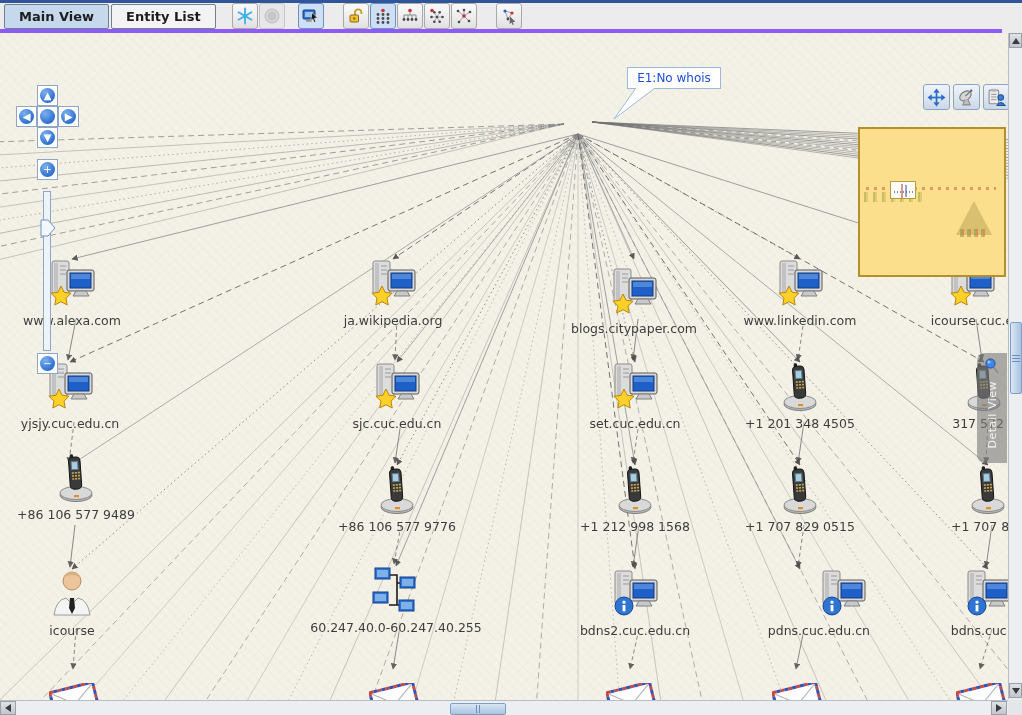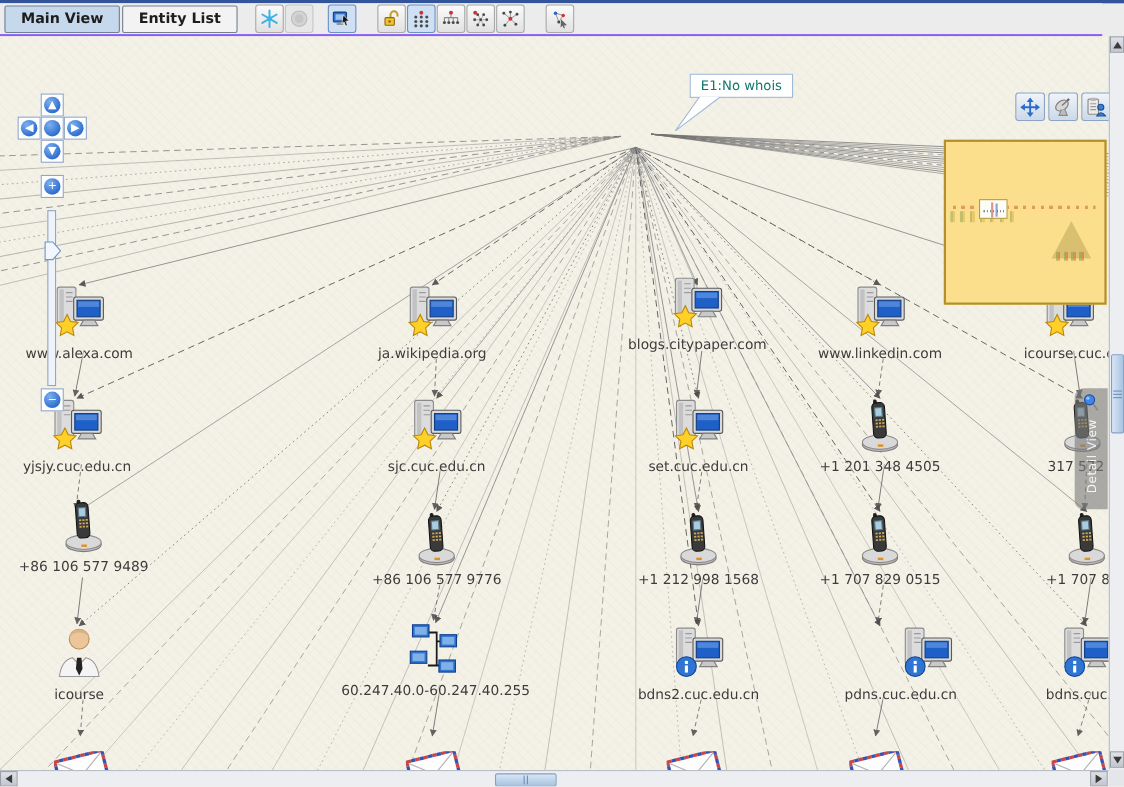--- a/index.html
+++ b/index.html
@@ -6,21 +6,21 @@
   html,body { width:1022px; height:715px; overflow:hidden; }
   body { font-family:"DejaVu Sans", "Liberation Sans", sans-serif; background:#ececec; position:relative; }
 
   #app { position:absolute; inset:0; width:1022px; height:715px; }
 
   
   .window-top-edge { position:absolute; left:0; top:0; width:1022px; height:3px; background:#32549a; }
 
   
   .toolbar { position:absolute; left:0; top:3px; width:1002px; height:30px; background:#ececec;
-             border-bottom:2px solid #8b5cf6; display:flex; align-items:center; padding-left:4px; }
+             border-bottom:4px solid #8b5cf6; display:flex; align-items:center; padding-left:4px; }
   .tab { height:25px; min-width:104px; padding:0 14px; margin-right:2px; display:flex; align-items:center; justify-content:center;
          border:1px solid #75808f; border-radius:2px; background:#f3f3f3; font-size:13px; font-weight:bold; color:#1d1d1d; cursor:default; }
   .tab.active { background:#c6d8ec; border-color:#6f7f95; }
   .tbtn { width:26px; height:26px; margin-right:1px; border:1px solid #a9a9a9; border-radius:3px;
           background:linear-gradient(#fbfbfb,#e1e1e1); display:flex; align-items:center; justify-content:center; }
   .tbtn.selected { background:#cfe0f4; border-color:#6a90c4; }
   .tbtn.disabled { background:#e7e7e7; border-color:#c6c6c6; }
   .sp14 { width:14px; } .sp18 { width:18px; } .sp12 { width:12px; }
 
   
@@ -34,21 +34,21 @@
   
   .node { position:absolute; width:140px; display:flex; flex-direction:column; align-items:center; }
   .node-icon { height:52px; display:flex; align-items:flex-end; justify-content:center; }
   .node-label { font-size:12.5px; color:#3c3c3c; white-space:nowrap; margin-top:2px;
                 text-shadow:0 0 3px #f4f2e7, 0 0 3px #f4f2e7; }
   .hub .node-label { margin-top:0; }
 
   
   .tooltip-box { position:absolute; left:627px; top:34px; width:94px; height:22px; background:#fff;
                  border:1px solid #9db9d8; display:flex; align-items:center; justify-content:center;
-                 font-size:12px; color:#0f766e; z-index:30; }
+                 font-size:12px; color:#1d4ed8; z-index:30; }
   .tooltip-tail { position:absolute; left:590px; top:55px; z-index:31; }
 
   
   .navpad { position:absolute; z-index:25; }
   .navcell { position:absolute; width:21px; height:21px; background:#fff; border:1px solid #8fa6c6;
              display:flex; align-items:center; justify-content:center; }
   .navdot  { width:15px; height:15px; border-radius:50%; background:radial-gradient(circle at 35% 30%, #7db0ef, #2f6fd0 70%);
              display:flex; align-items:center; justify-content:center; color:#fff; font-size:10px; line-height:1; }
   .slider-track { position:absolute; left:43px; top:158px; width:8px; height:160px; background:#eef3fa;
                   border:1px solid #8fa6c6; z-index:25; }
@@ -343,21 +343,21 @@
               <line x1="15" y1="15" x2="21" y2="15" stroke="#9a9a9a"></line>
               <rect x="22" y="11" width="27" height="21" rx="2" fill="#d9d9d9" stroke="#5a5a5a"></rect>
               <rect x="25" y="14" width="21" height="15" fill="#1f5fc8" stroke="#123c80"></rect>
               <rect x="26" y="15" width="19" height="5" fill="#5a90dd" opacity="0.8"></rect>
               <path d="M31 32 h10 l3 5 h-16 z" fill="#c9c9c9" stroke="#808080"></path>
               <path d="M16 27 l3.1 6.3 7 .9 -5.1 4.9 1.2 6.9 -6.2 -3.3 -6.2 3.3 1.2 -6.9 -5.1 -4.9 7 -.9 z" fill="#ffd028" stroke="#b8860b"></path>
             </svg>
           </div>
           <div class="node-label">ja.wikipedia.org</div>
         </div>
-        <div class="node" style="left: 564px; top: 218px;">
+        <div class="node" style="left: 564px; top: 234px;">
           <div class="node-icon">
             <svg width="54" height="52" viewBox="0 0 54 52">
               <rect x="7" y="2" width="17" height="33" rx="2" fill="#dcdcdc" stroke="#8a8a8a"></rect>
               <rect x="9" y="4" width="4" height="29" fill="#c2c2c2"></rect>
               <line x1="15" y1="7" x2="21" y2="7" stroke="#9a9a9a"></line>
               <line x1="15" y1="11" x2="21" y2="11" stroke="#9a9a9a"></line>
               <line x1="15" y1="15" x2="21" y2="15" stroke="#9a9a9a"></line>
               <rect x="22" y="11" width="27" height="21" rx="2" fill="#d9d9d9" stroke="#5a5a5a"></rect>
               <rect x="25" y="14" width="21" height="15" fill="#1f5fc8" stroke="#123c80"></rect>
               <rect x="26" y="15" width="19" height="5" fill="#5a90dd" opacity="0.8"></rect>

